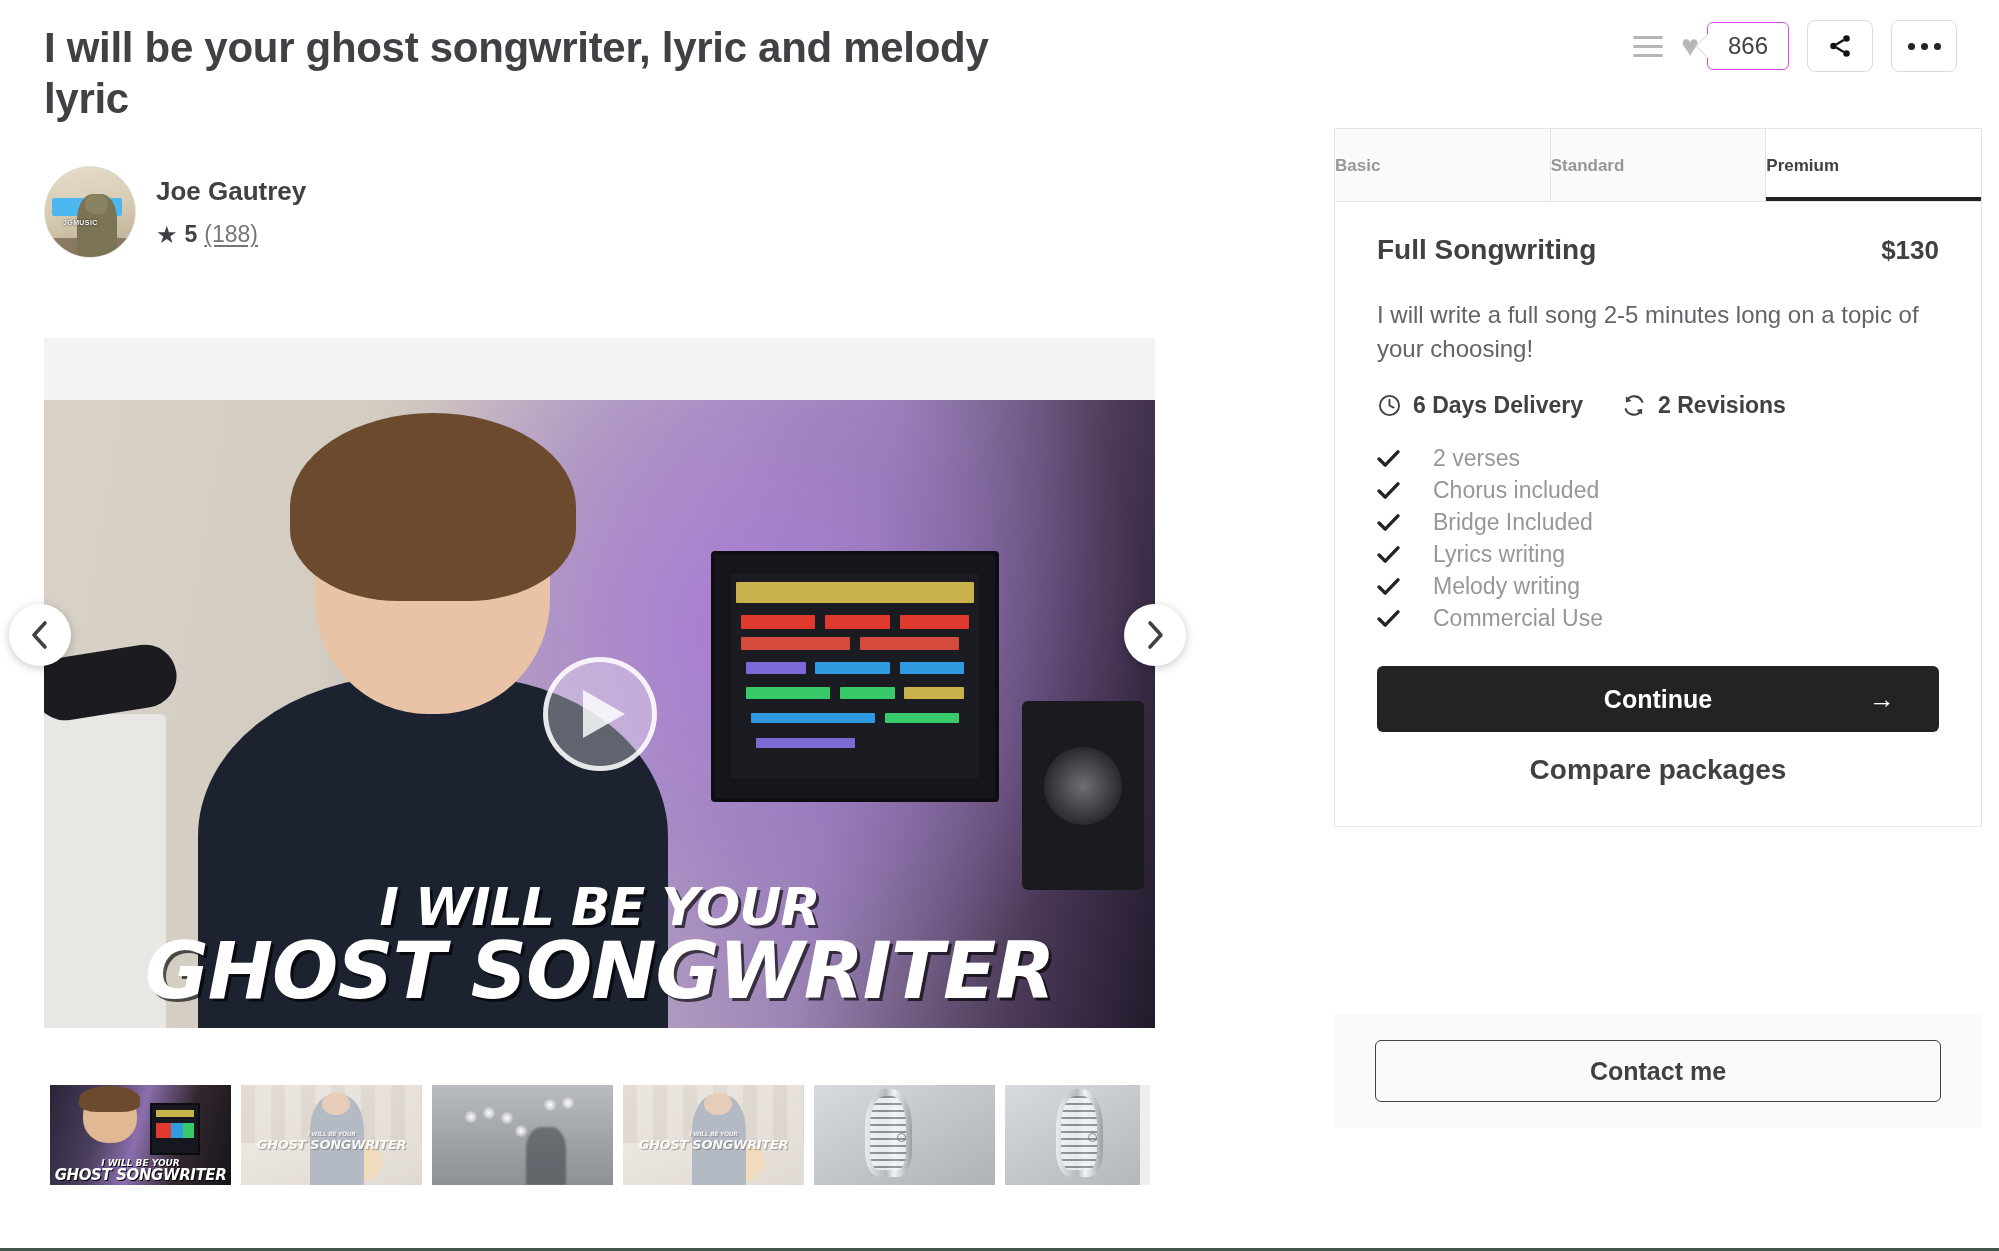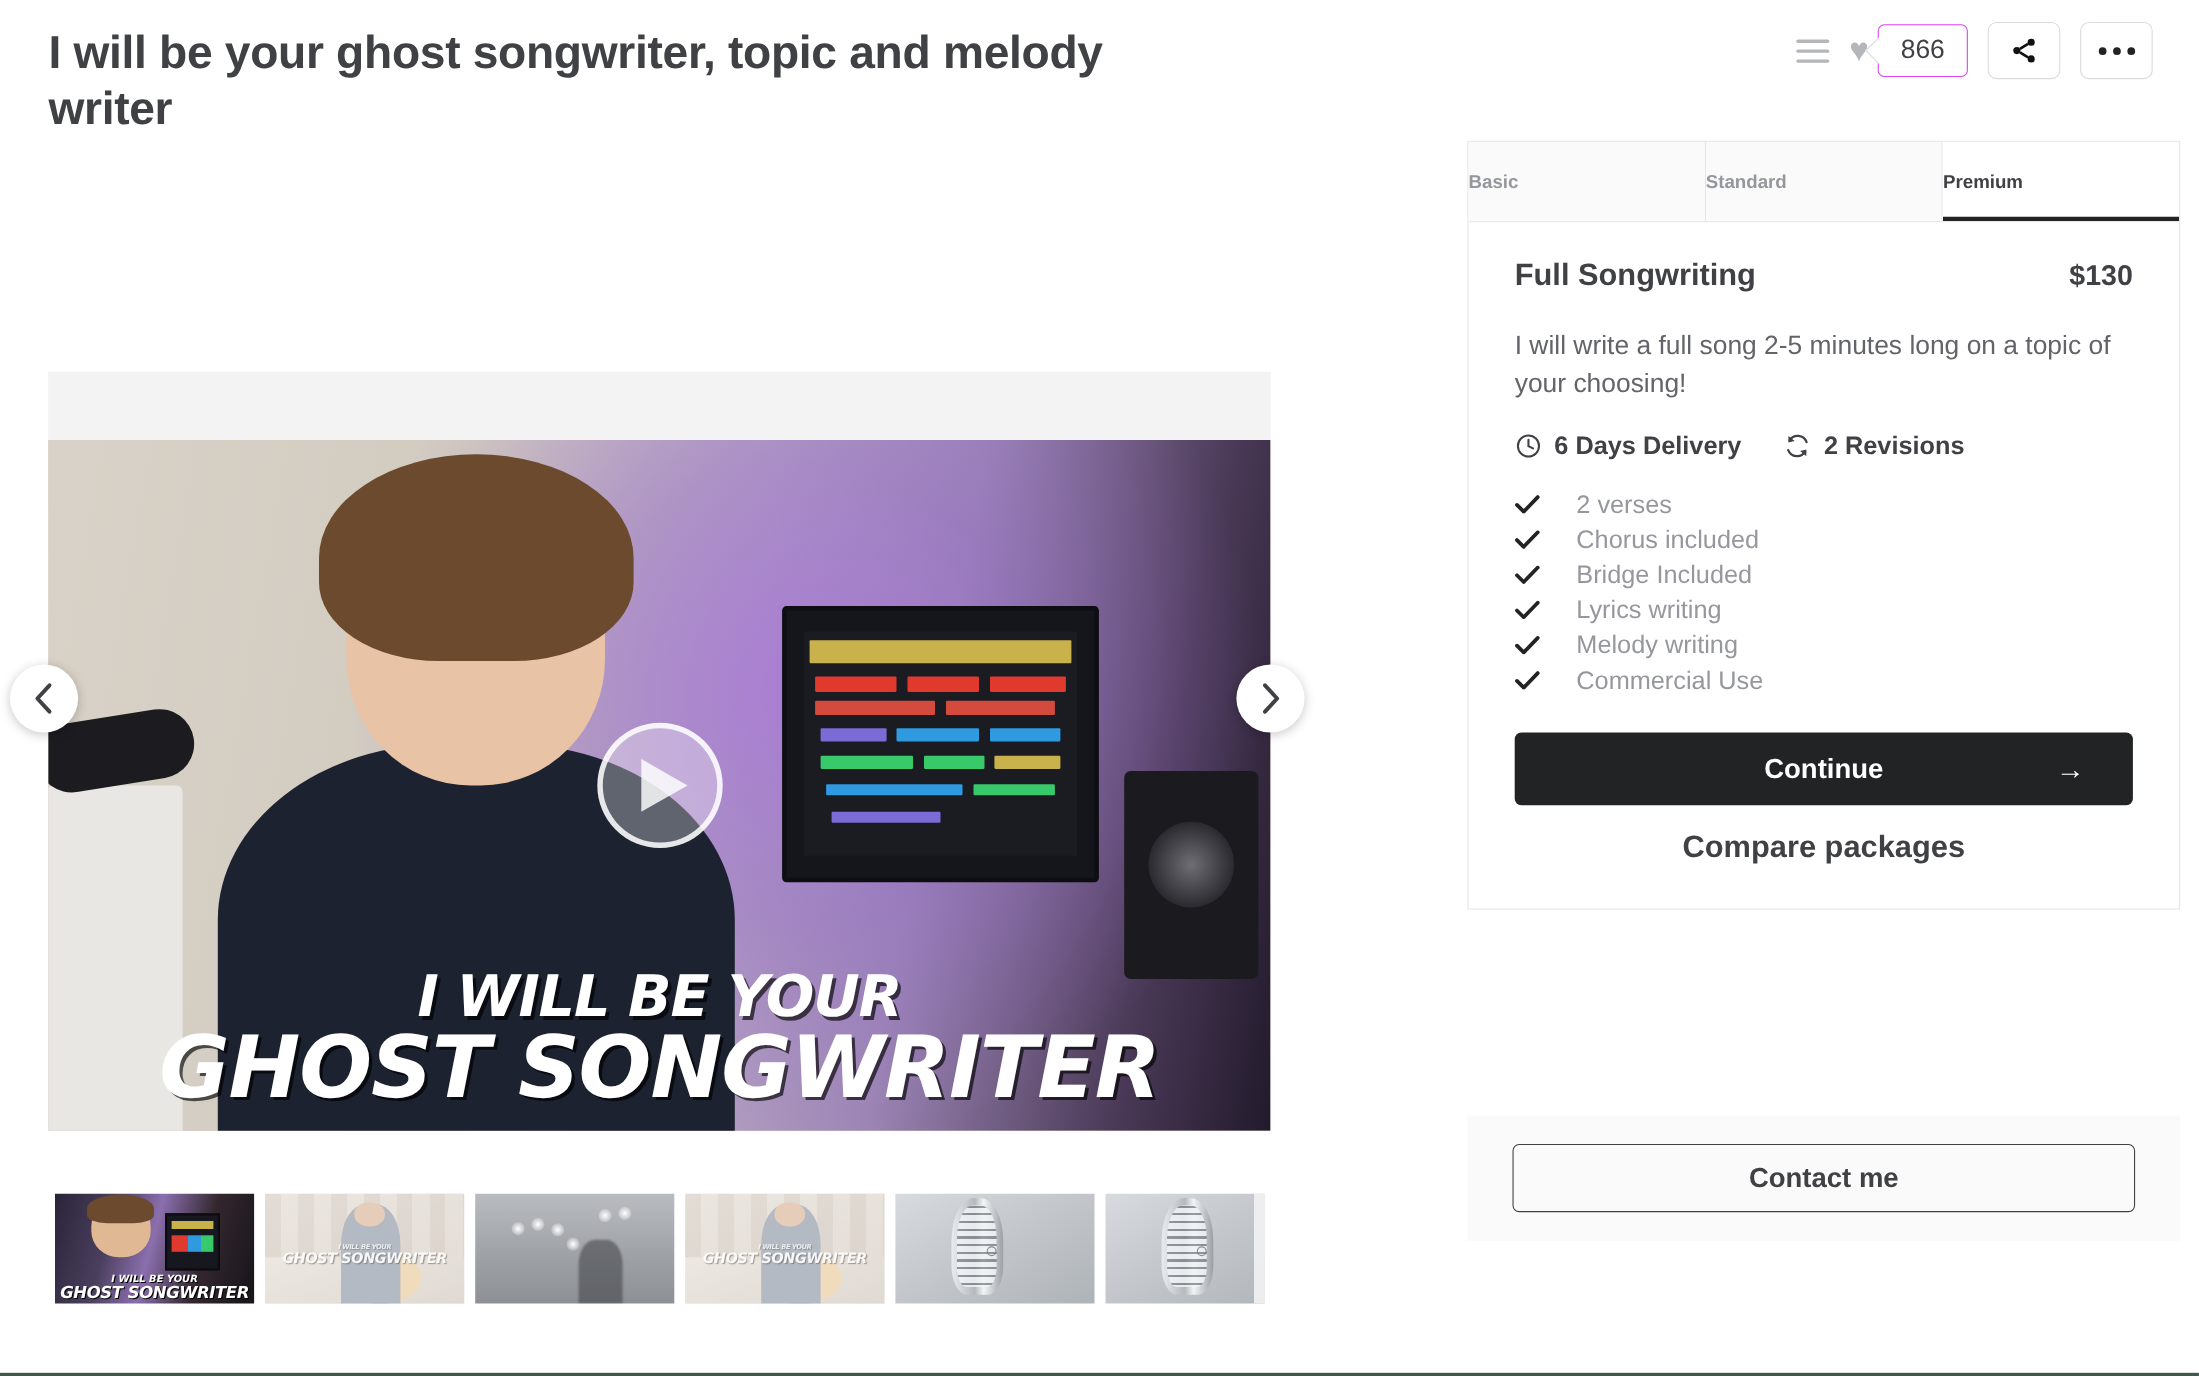--- a/index.html
+++ b/index.html
@@ -507,22 +507,40 @@
     <div class="icon-btn">
       <div class="dots">
           <i></i>
           <i></i>
           <i></i>
         </div>
     </div>
   </div>
 
   <div class="left-col">
-    <h1 class="gig-title">I will be your ghost songwriter, topic and melody writer</h1>
-
+    <h1 class="gig-title">I will be your ghost songwriter, lyric and melody lyric</h1>
+
+    <div class="seller-row">
+      <div class="avatar">
+        <div class="av-wall"></div>
+        <div class="av-screen"></div>
+        <div class="av-desk"></div>
+        <div class="av-person"></div>
+        <div class="av-head"></div>
+        <div class="av-tag">JGMUSIC</div>
+      </div>
+      <div class="seller-meta">
+        <div class="seller-name">Joe Gautrey</div>
+        <div class="rating-row">
+          <span class="star">★</span>
+          <span class="rating-val">5</span>
+          <span class="rating-count">(188)</span>
+        </div>
+      </div>
+    </div>
   </div>
 
   <div class="gallery">
     <div class="gallery-band"></div>
     <div class="video-frame">
       <div class="vf-bg"></div>
       <div class="vf-chair"></div>
       <div class="vf-mic"></div>
       <div class="vf-person">
         <div class="vf-body"></div>

